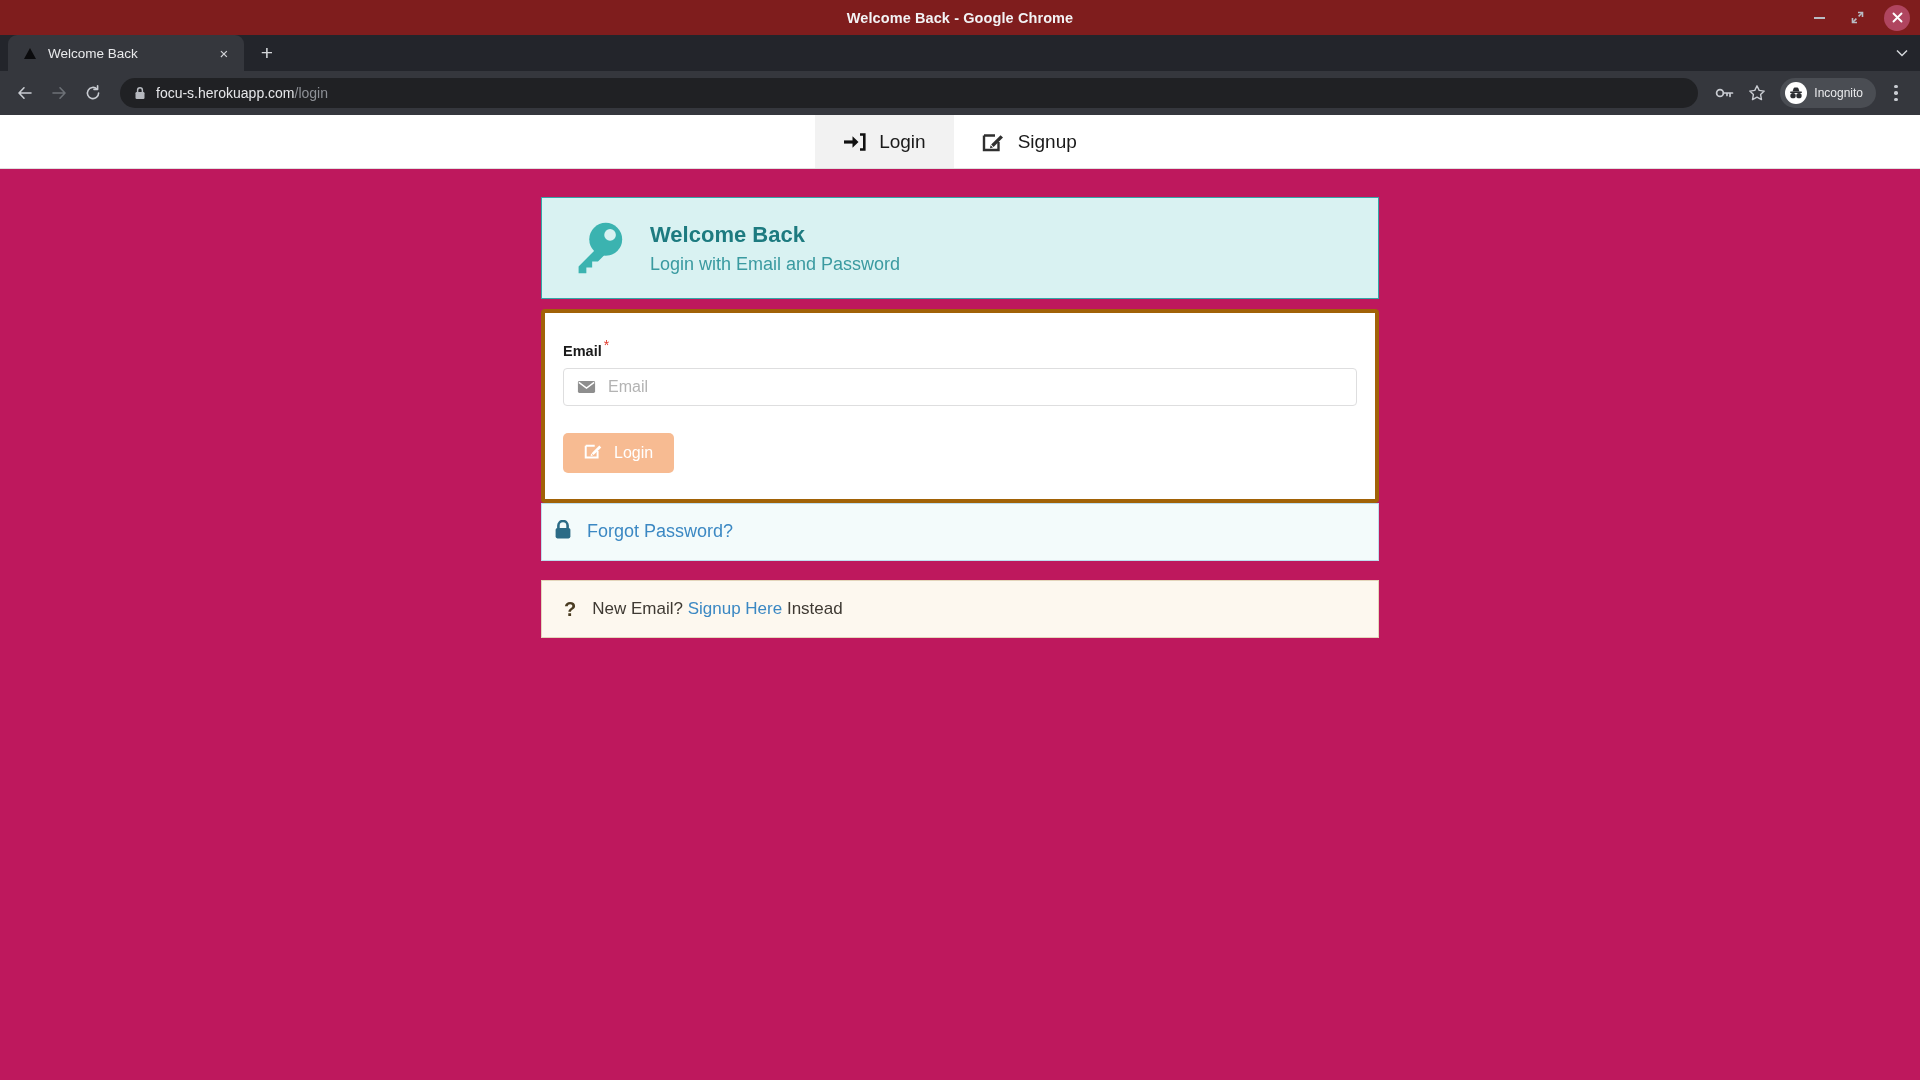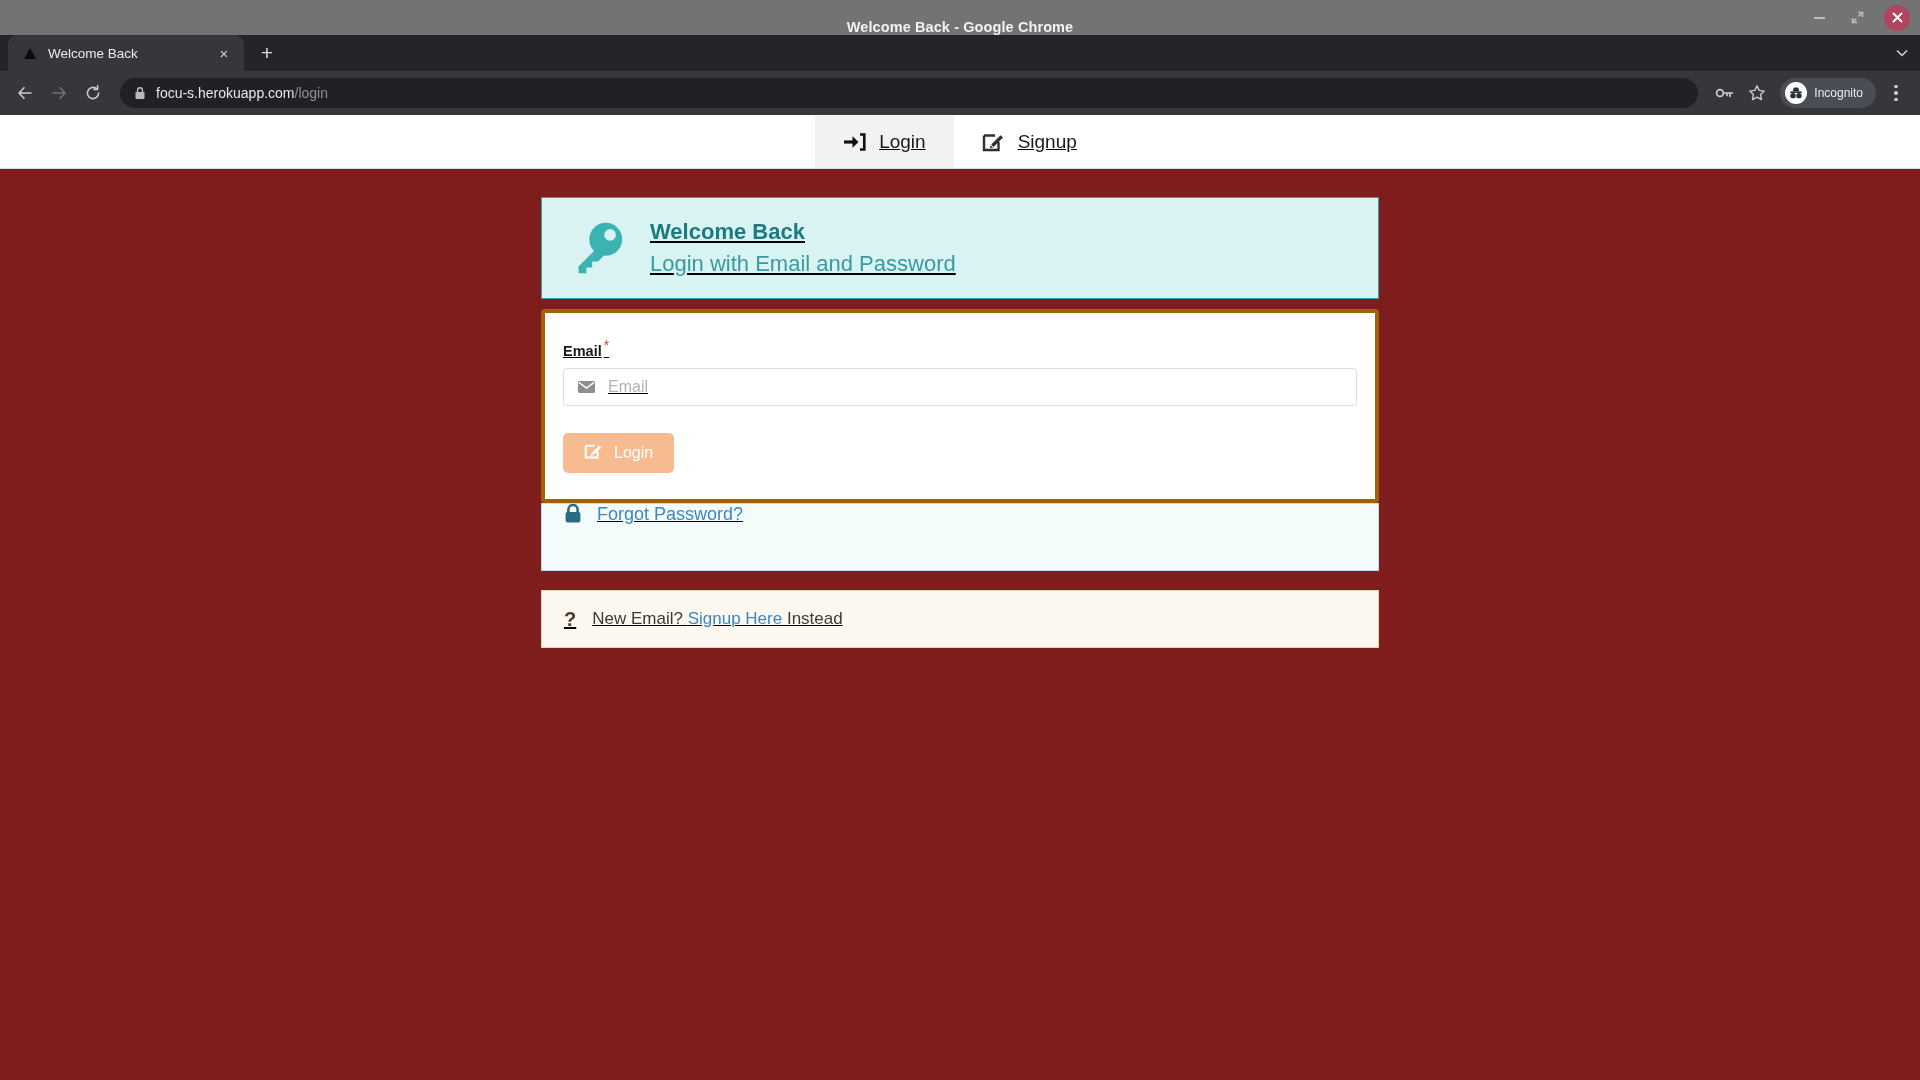--- a/index.html
+++ b/index.html
@@ -16,23 +16,23 @@
   .browser-window {
     width: 1920px;
     height: 1080px;
     display: flex;
     flex-direction: column;
     background: #ffffff;
   }
 
   .titlebar {
     height: 35px;
-    background: #737373;
-    display: flex;
-    align-items: flex-end;
+    background: #7f1d1d;
+    display: flex;
+    align-items: center;
     justify-content: center;
     position: relative;
     flex: 0 0 35px;
   }
   .titlebar-title {
     color: #f2f2f4;
     font-size: 14.5px;
     font-weight: bold;
     letter-spacing: 0.1px;
   }
@@ -231,24 +231,23 @@
     gap: 3px;
     margin-left: 4px;
   }
   .tb-menu i {
     width: 3.5px; height: 3.5px; border-radius: 50%; background: #c9ccd2; display:block;
   }
 
   
   .viewport {
     flex: 1;
-    background: #7f1d1d;
+    background: #be185d;
     overflow: hidden;
     position: relative;
-    text-decoration: underline;
   }
 
   .nav-tabs-bar {
     height: 54px;
     background: #ffffff;
     border-bottom: 1px solid #dfdfdf;
     display: flex;
     align-items: stretch;
     justify-content: center;
   }
@@ -288,21 +287,21 @@
     height: 102px;
   }
   .welcome-key { flex: 0 0 auto; display: flex; align-items: center; }
   .welcome-texts { display: flex; flex-direction: column; gap: 6px; }
   .welcome-title {
     font-size: 22px;
     font-weight: bold;
     color: #1d7b80;
   }
   .welcome-sub {
-    font-size: 22px;
+    font-size: 18px;
     color: #3a9aa0;
   }
 
   
   .form-card {
     background: #ffffff;
     border: 4px solid #a16207;
     border-radius: 4px;
     margin-top: 10px;
     padding: 24px 18px 26px 18px;
@@ -380,23 +379,24 @@
     gap: 11px;
     font-size: 16px;
     font-family: inherit;
   }
 
   
   .forgot-panel {
     background: #f3fbfb;
     border: 1px solid #bfdded;
     display: flex;
+    align-items: center;
     gap: 15px;
-    padding: 0 22px;
-    height: 68px;
+    padding: 0 12px;
+    height: 58px;
   }
   .forgot-link {
     color: #3b88c3;
     font-size: 18px;
     text-decoration: none;
   }
 
   
   .newuser-panel {
     background: #fdf8ef;

